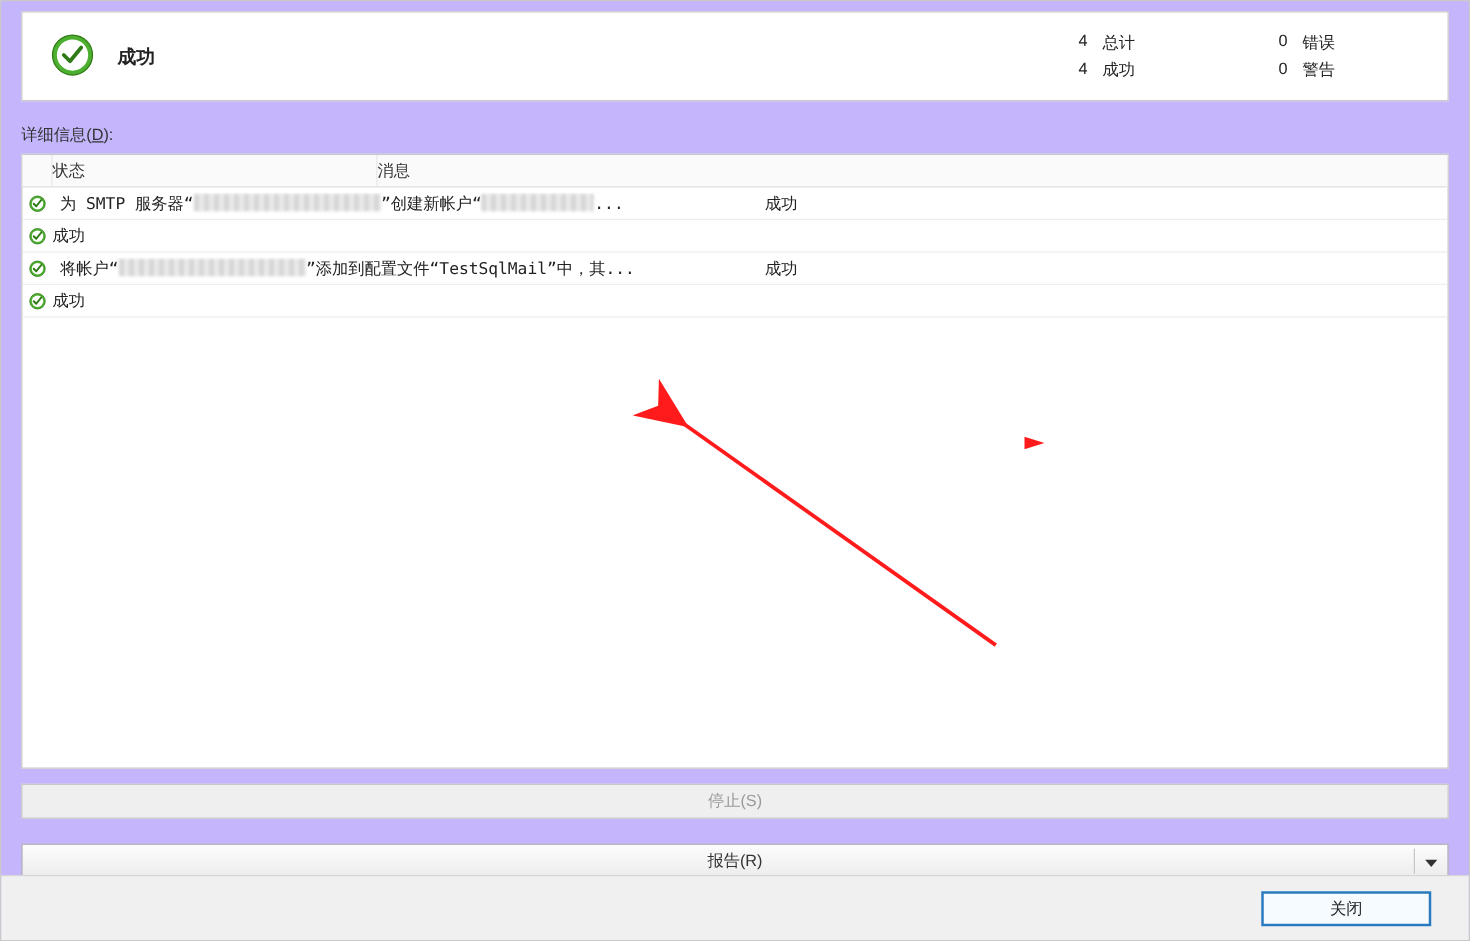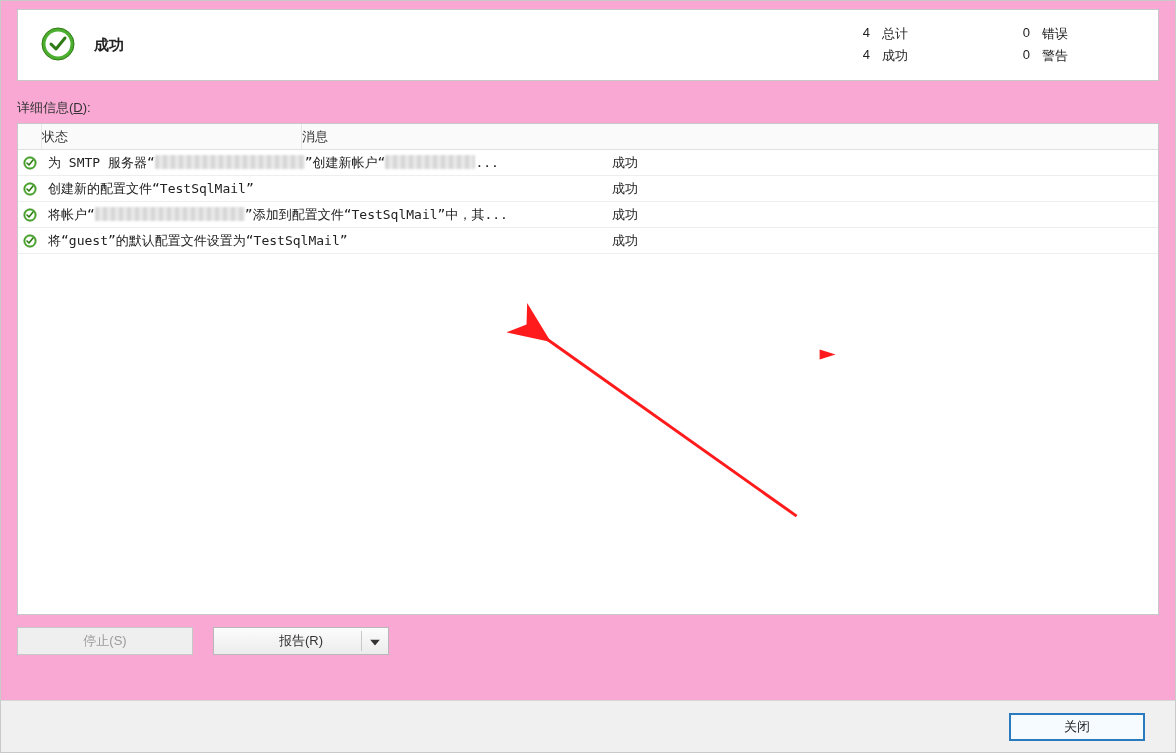--- a/index.html
+++ b/index.html
@@ -7,21 +7,21 @@
     margin: 0; padding: 0;
     width: 1176px; height: 753px;
     font-family: "Microsoft YaHei", "Segoe UI", Tahoma, sans-serif;
     font-size: 13px;
     background: #f0f0f0;
     color: #222;
   }
   .window-frame {
     width: 1176px; height: 753px;
     border: 1px solid #c9c9c9;
-    background: #f9a8d4;
+    background: #c4b5fd;
     position: relative;
   }
   .inner-area {
     position: absolute;
     left: 16px; right: 16px; top: 8px; bottom: 58px;
   }
 
   
   .summary-box {
     border: 1px solid #c8c8c8;
@@ -111,21 +111,23 @@
     background: repeating-linear-gradient(90deg, #d6d6d6 0 4px, #e9e9e9 4px 8px);
     filter: blur(1.2px);
     border-radius: 1px;
   }
   .blur-chip.sm { width: 90px; }
   .blur-chip.md { width: 150px; }
   
   .buttons-below-grid {
     margin-top: 12px;
     display: flex;
+    justify-content: flex-end;
     gap: 20px;
+    flex-direction: column;
   }
   .btn {
     height: 28px;
     min-width: 176px;
     border: 1px solid #b8b8b8;
     background: linear-gradient(#fcfcfc,#ececec);
     font-size: 13px;
     display: inline-flex;
     align-items: center;
     justify-content: center;
@@ -234,21 +236,20 @@
             <div class="cell-msg"></div>
           </div>
           <div class="grid-row">
             <div class="row-icon">
               <svg class="small-success" viewBox="0 0 14 14">
   <circle cx="7" cy="7" r="6.2" fill="#4caf2f" stroke="#2f7a14" stroke-width="0.6"></circle>
   <circle cx="7" cy="7" r="4.6" fill="#ffffff"></circle>
   <path d="M4 7 l2 2 l4 -5" fill="none" stroke="#2f7a14" stroke-width="1.6" stroke-linecap="round" stroke-linejoin="round"></path>
 </svg>
             </div>
-            <div class="cell-action">创建新的配置文件“TestSqlMail”</div>
             <div class="cell-status">成功</div>
             <div class="cell-msg"></div>
           </div>
           <div class="grid-row">
             <div class="row-icon">
               <svg class="small-success" viewBox="0 0 14 14">
   <circle cx="7" cy="7" r="6.2" fill="#4caf2f" stroke="#2f7a14" stroke-width="0.6"></circle>
   <circle cx="7" cy="7" r="4.6" fill="#ffffff"></circle>
   <path d="M4 7 l2 2 l4 -5" fill="none" stroke="#2f7a14" stroke-width="1.6" stroke-linecap="round" stroke-linejoin="round"></path>
 </svg>
@@ -258,21 +259,20 @@
             <div class="cell-msg"></div>
           </div>
           <div class="grid-row">
             <div class="row-icon">
               <svg class="small-success" viewBox="0 0 14 14">
   <circle cx="7" cy="7" r="6.2" fill="#4caf2f" stroke="#2f7a14" stroke-width="0.6"></circle>
   <circle cx="7" cy="7" r="4.6" fill="#ffffff"></circle>
   <path d="M4 7 l2 2 l4 -5" fill="none" stroke="#2f7a14" stroke-width="1.6" stroke-linecap="round" stroke-linejoin="round"></path>
 </svg>
             </div>
-            <div class="cell-action">将“guest”的默认配置文件设置为“TestSqlMail”</div>
             <div class="cell-status">成功</div>
             <div class="cell-msg"></div>
           </div>
         </div>
     </div>
 
     <div class="buttons-below-grid">
       <div class="btn disabled">
         <span>停止(S)</span>
       </div>

